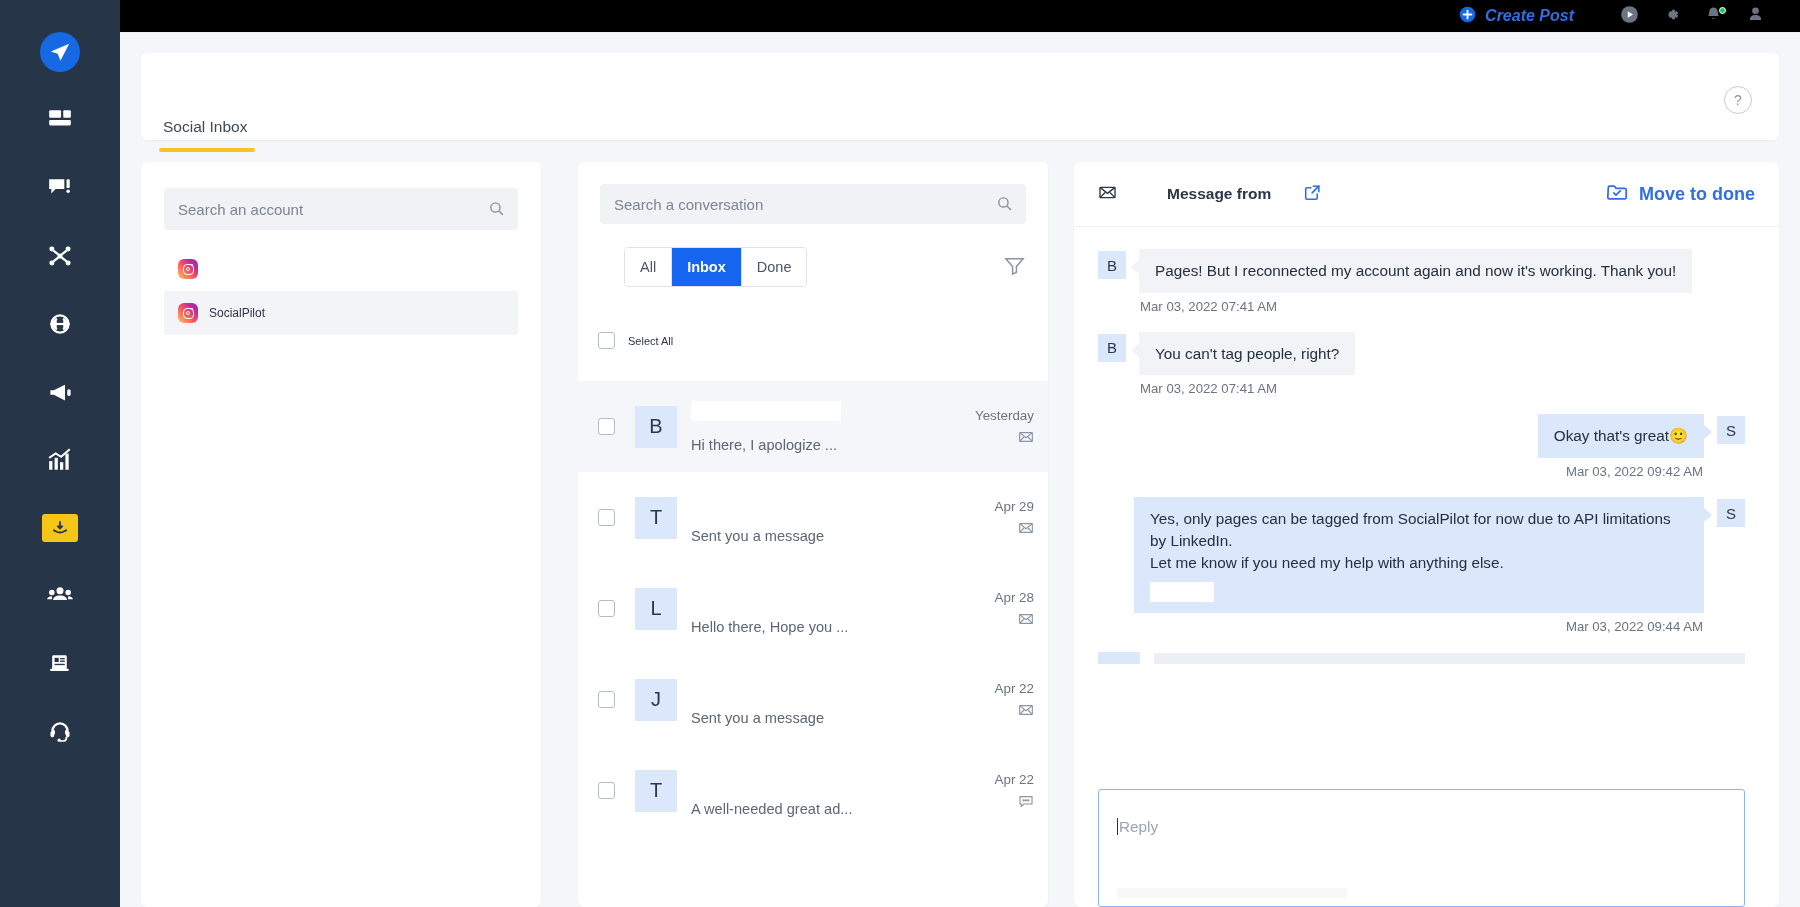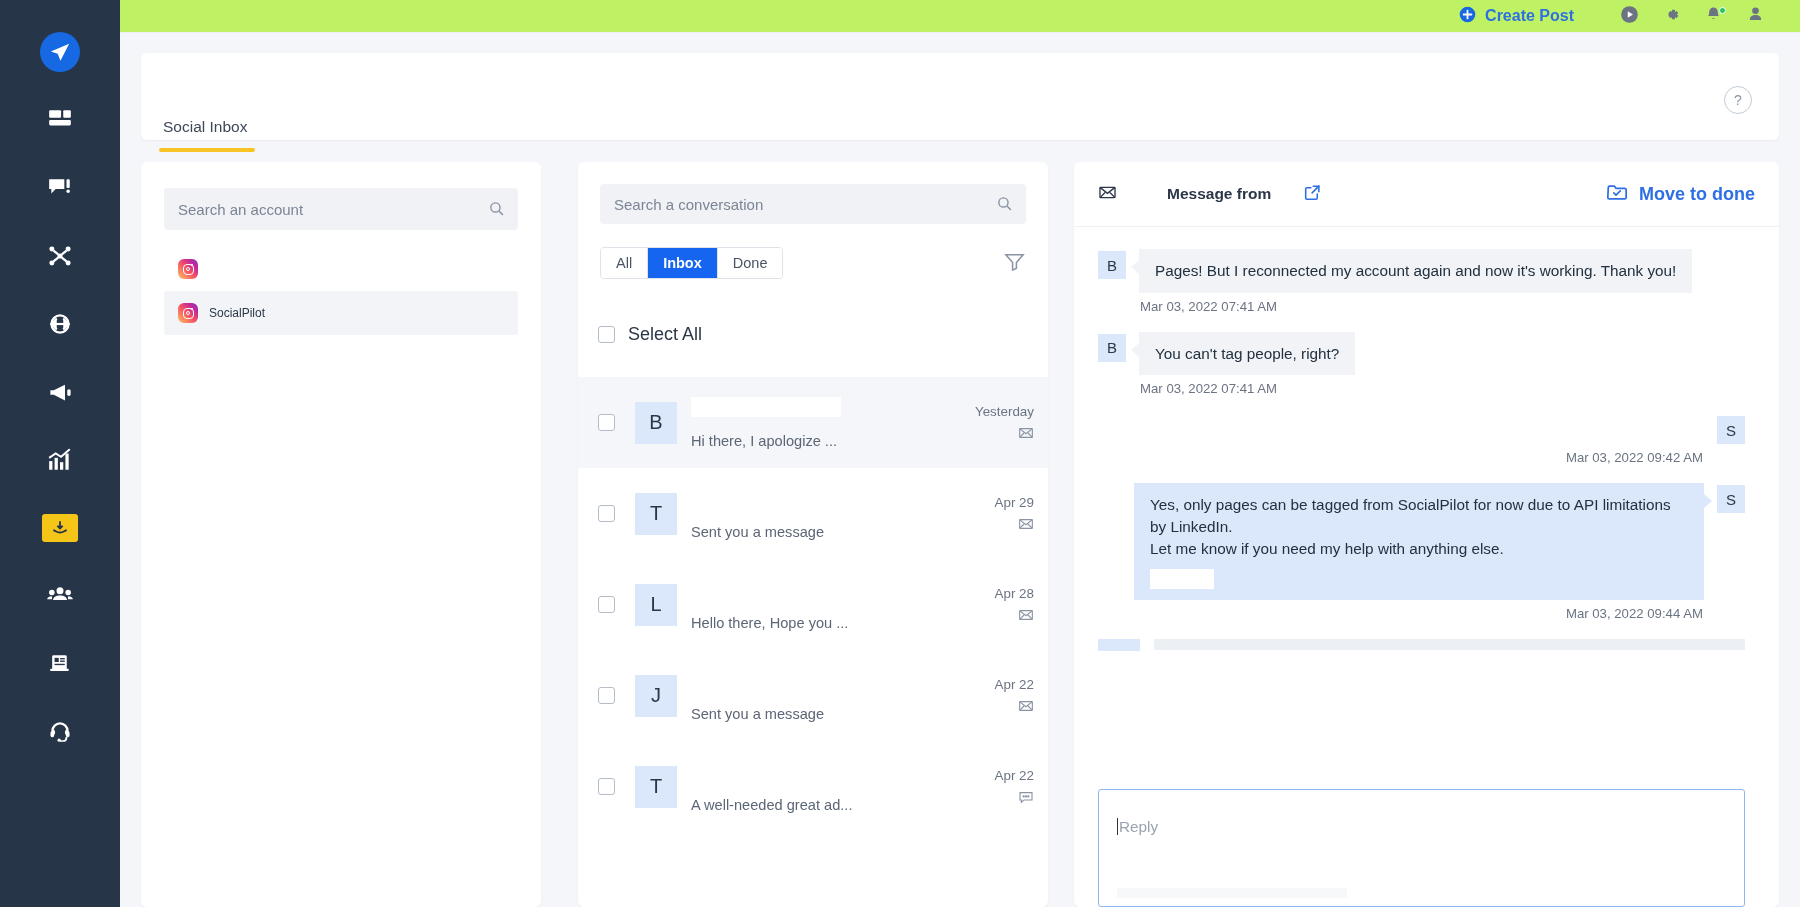--- a/index.html
+++ b/index.html
@@ -28,23 +28,24 @@
   }
   .rail-active-box {
     width: 36px; height: 28px; background: #f5c518; border-radius: 3px;
     display: flex; align-items: center; justify-content: center;
   }
 
   
   .content { flex: 1; display: flex; flex-direction: column; min-width: 0; background:#f4f6f9; }
 
   .topbar {
-    height: 33px; background: #bef264; display: flex; align-items: center;
+    height: 33px; background: #000000; display: flex; align-items: center;
     justify-content: flex-end; padding-right: 24px; gap: 0;
     border-bottom: 1px solid #eceff3;
+    font-style: italic;
   }
   .create-post {
     display: flex; align-items: center; gap: 9px;
     color: #2f6fe4; font-size: 16px; font-weight: 600; margin-right: 34px;
     cursor: pointer;
   }
   .top-icon { width: 42px; display: flex; align-items: center; justify-content: center; position: relative; cursor: pointer; }
   .bell-dot {
     position: absolute; top: 2px; right: 8px; width: 7px; height: 7px;
     border-radius: 50%; background: #22c55e; border: 1px solid #fff;
@@ -103,30 +104,30 @@
   }
   .ig .ring { width:11px; height:11px; border:1.6px solid #fff; border-radius:4px; position:relative; }
   .ig .dot { position:absolute; width:4px; height:4px; border:1.4px solid #fff; border-radius:50%; top:2.2px; left:2.2px; }
   .ig .pin { position:absolute; width:1.8px; height:1.8px; background:#fff; border-radius:50%; top:-0.3px; right:-0.3px; }
 
   
   .convlist { width: 470px; flex: 0 0 470px; padding: 22px 0 0 0; margin-right: 26px; display:flex; flex-direction:column; overflow:hidden;gap:16px; }
   .conv-head { padding: 0 22px; }
   .conv-search { height: 40px; }
   .seg-row { display:flex; align-items:center; justify-content:space-between; margin-top: 23px; }
-  .seg { display:flex; border:1px solid #dfe3e9; border-radius:4px; overflow:hidden; height:32px; }
+  .seg { display:flex; border:1px solid #dfe3e9; border-radius:4px; overflow:hidden; height:40px;margin-left:24px; }
   .seg div {
     padding: 0 15px; display:flex; align-items:center; font-size:14.5px;
     color:#4a5464; cursor:pointer; background:#fff; border-right:1px solid #dfe3e9;
   }
   .seg div:last-child { border-right:none; }
   .seg div.active { background:#1565f0; color:#fff; font-weight:600; }
   .funnel { cursor:pointer; }
 
-  .selectall { display:flex; align-items:center; gap:13px; margin-top: 29px; padding:0 22px 0 20px; font-size:18px; color:#2b3647; }
+  .selectall { display:flex; align-items:center; gap:13px; margin-top: 29px; padding:0 22px 0 20px; font-size:11px; color:#2b3647; }
   .cbx { width:17px; height:17px; border:1.6px solid #b3bcc9; border-radius:3px; background:#fff; flex:0 0 17px; cursor:pointer; }
 
   .conv-scroll { margin-top: 16px; overflow:hidden; flex:1; }
   .conv-item {
     display:flex; align-items:center; gap:0; height:91px; padding: 0 14px 0 20px;
     cursor:pointer; position:relative;
   }
   .conv-item.active { background:#f4f6f9; }
   .conv-item .cbx { margin-right: 20px; }
   .avatar {
@@ -576,20 +577,21 @@
           </div>
           <div class="msg-time">Mar 03, 2022 07:41 AM</div>
 
           <div class="msg-row in">
             <span class="bub-avatar">B</span>
             <div class="bubble">You can't tag people, right?</div>
           </div>
           <div class="msg-time">Mar 03, 2022 07:41 AM</div>
 
           <div class="msg-row out">
+            <div class="bubble">Okay that's great🙂</div>
             <span class="bub-avatar">S</span>
           </div>
           <div class="msg-time out">Mar 03, 2022 09:42 AM</div>
 
           <div class="msg-row out">
             <div class="bubble">
               <span style="white-space:pre-line">Yes, only pages can be tagged from SocialPilot for now due to API limitations by LinkedIn.
 Let me know if you need my help with anything else.</span>
               <div class="redact-sig"></div>
             </div>

